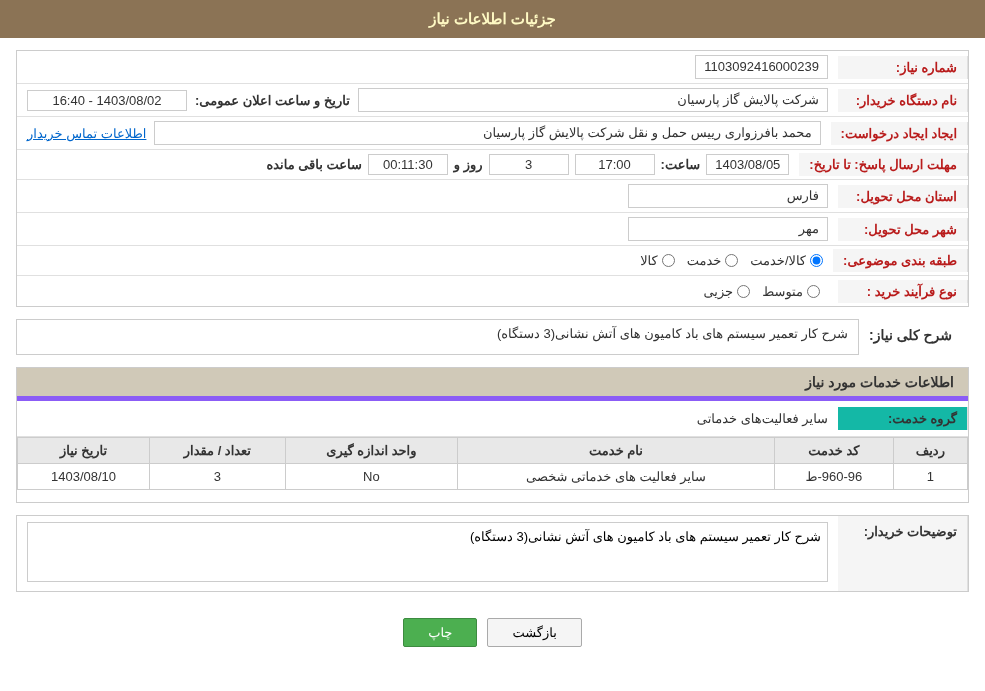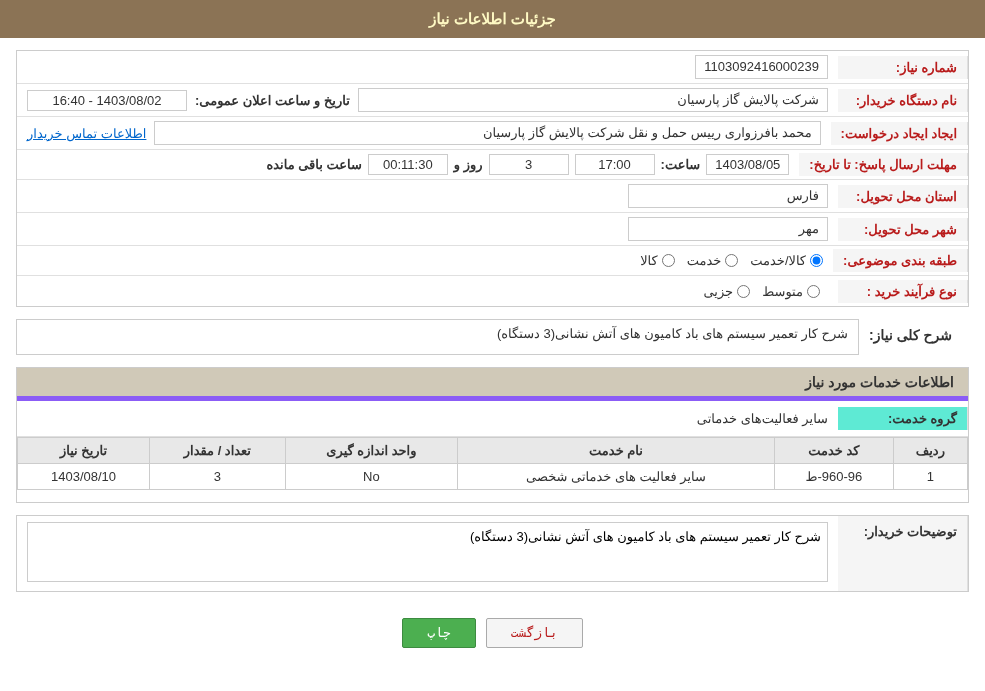--- a/index.html
+++ b/index.html
@@ -124,30 +124,30 @@
       justify-content: center;
       gap: 10px;
       padding: 14px;
     }
     .btn {
       padding: 6px 24px;
       font-size: 13px;
       cursor: pointer;
       border: 1px solid #999;
       border-radius: 2px;
-      font-family: Liberation Mono, monospace;
+      font-family: Liberation Sans, sans-serif;
     }
     .btn-print {
       background: #4CAF50;
       color: #fff;
       border-color: #3d8b40;
     }
     .btn-back {
       background: #f5f5f5;
-      color: #b91c1c;
+      color: #000000;
       border-color: #aaa;
     }
     .desc-textarea {
       width: 100%;
       border: 1px solid #ccc;
       min-height: 60px;
       padding: 6px;
       font-size: 13px;
       font-family: Tahoma, Arial, sans-serif;
       resize: none;
@@ -157,21 +157,21 @@
       border: 1px solid #ccc;
       margin-bottom: 12px;
     }
     .service-group-row {
       display: flex;
       align-items: center;
       border-bottom: 1px solid #e0e0e0;
       padding: 6px 0;
     }
     .service-group-label {
-      background: #5eead4;
+      background: #14b8a6;
       padding: 4px 10px;
       min-width: 130px;
       text-align: right;
       font-weight: bold;
       white-space: nowrap;
       border-right: 1px solid #e0e0e0;
     }
     .service-group-value {
       padding: 4px 10px;
     }

